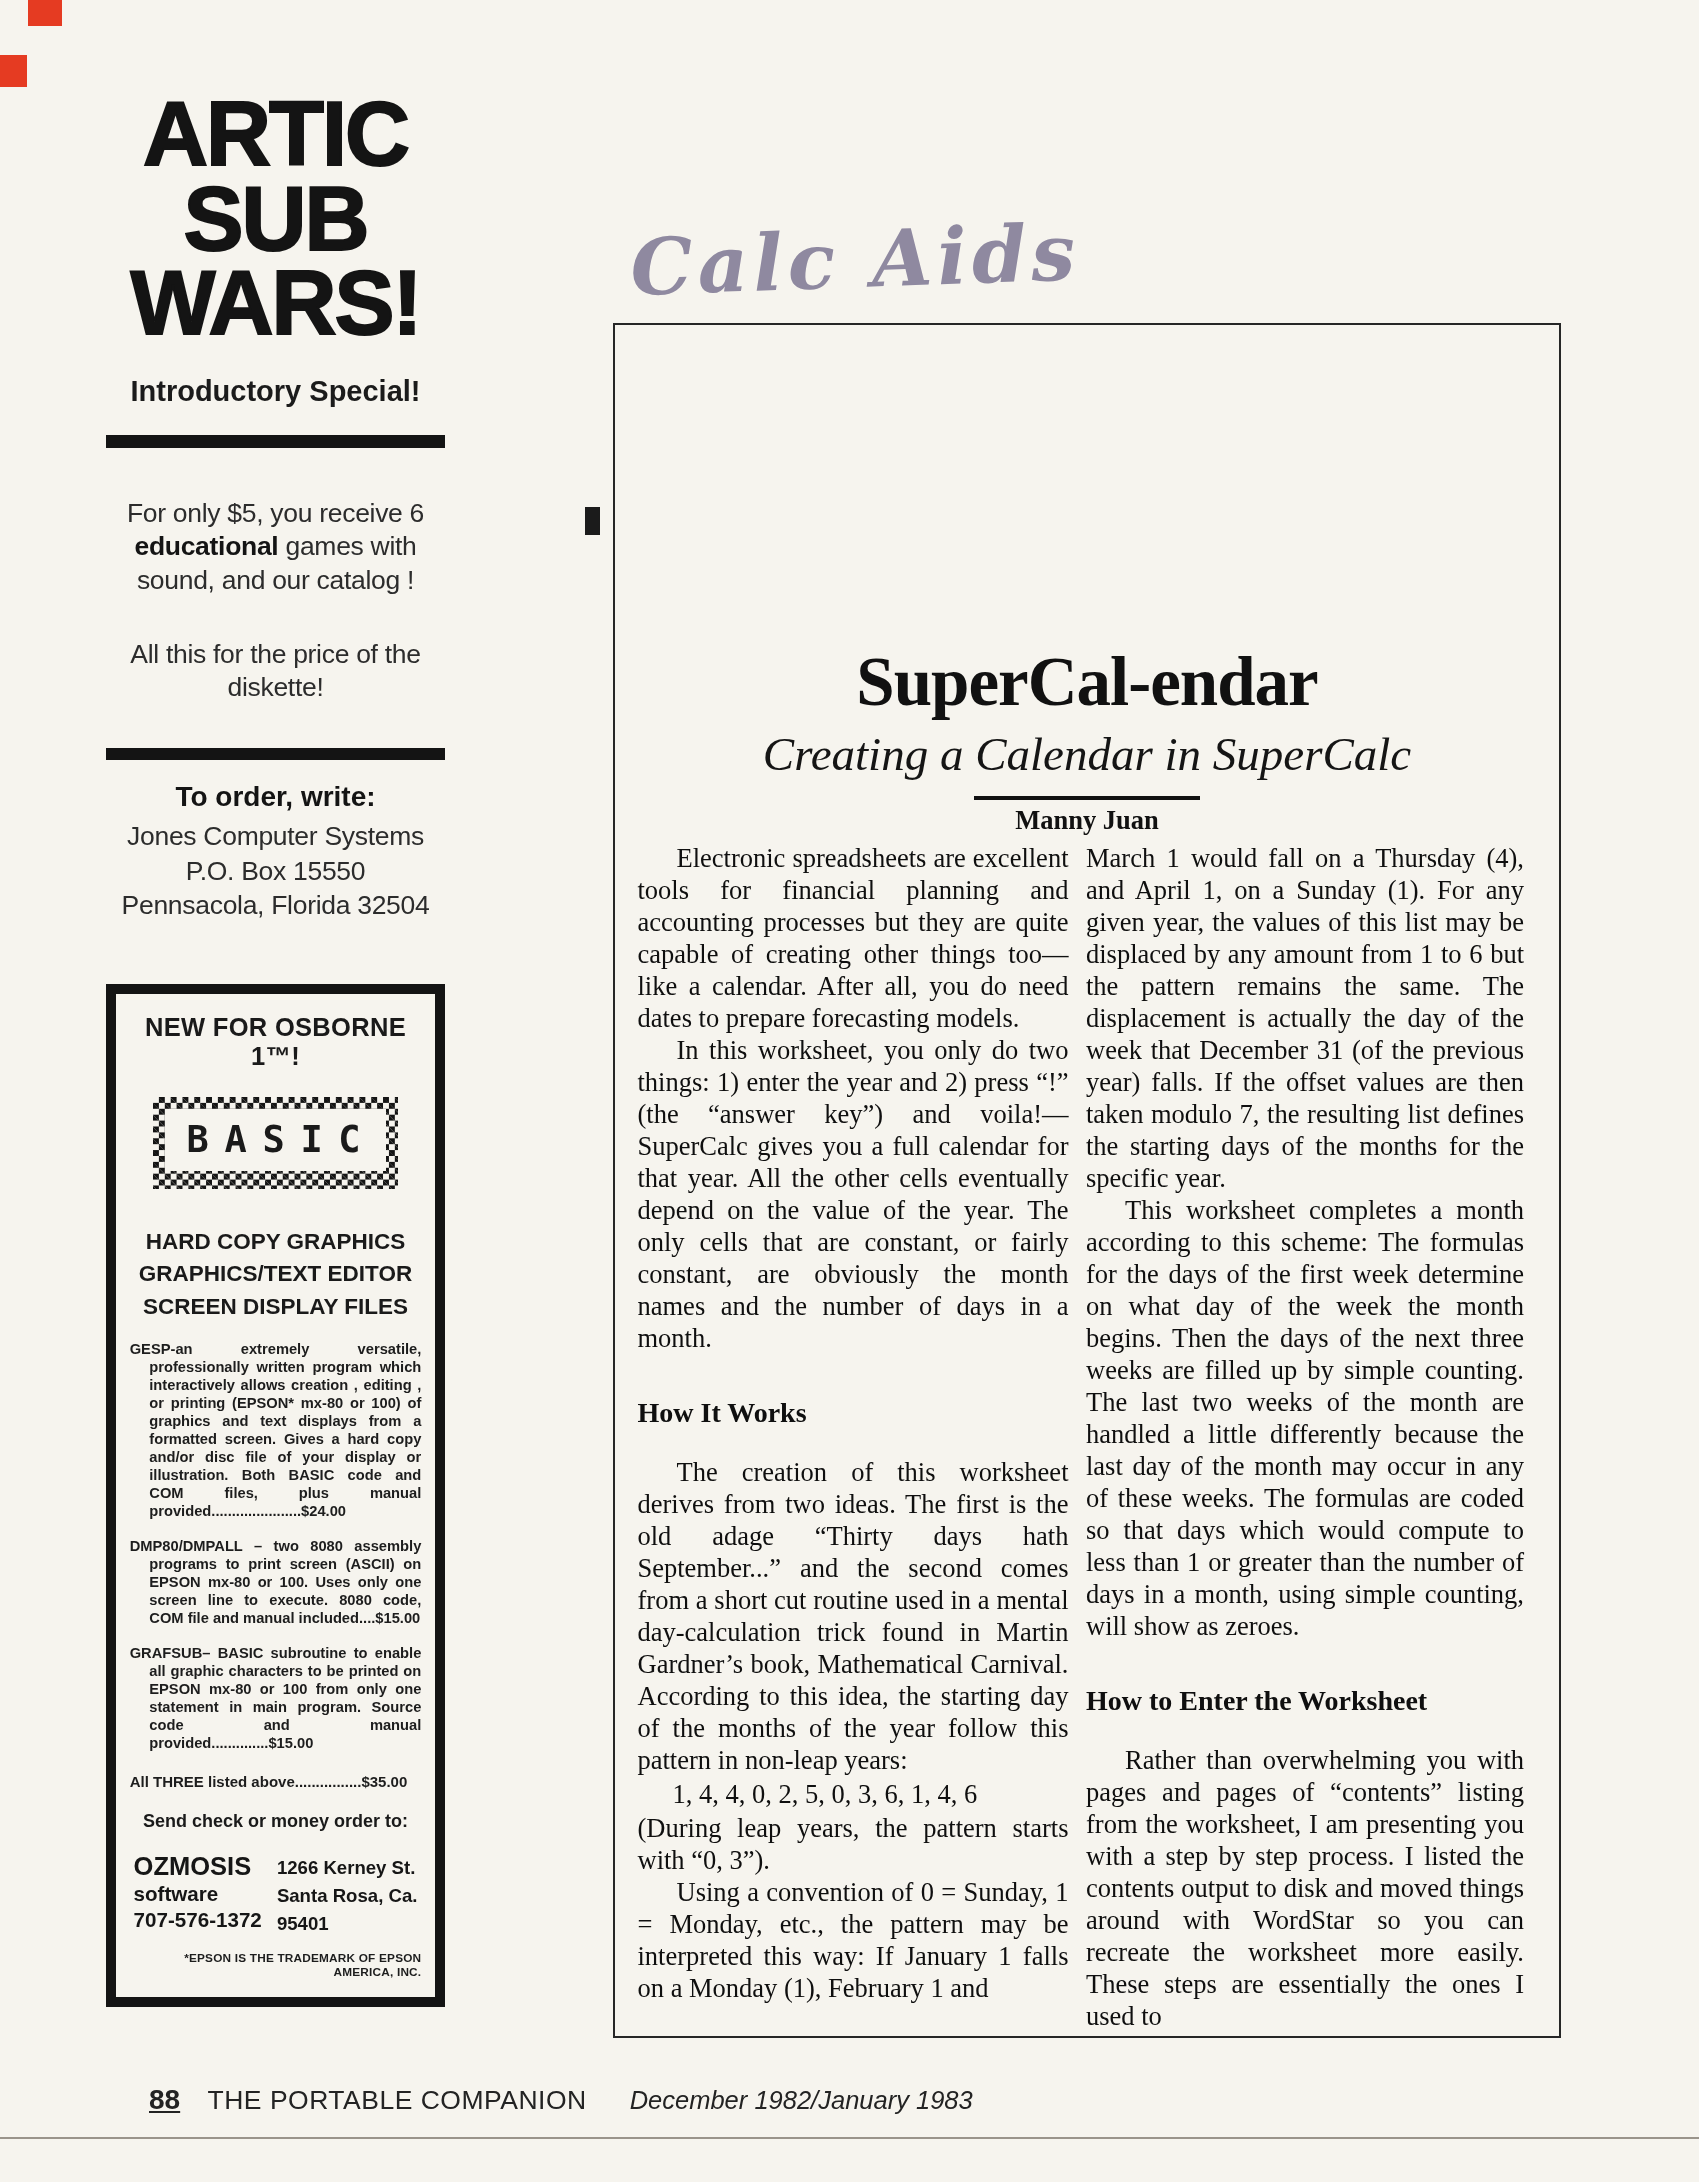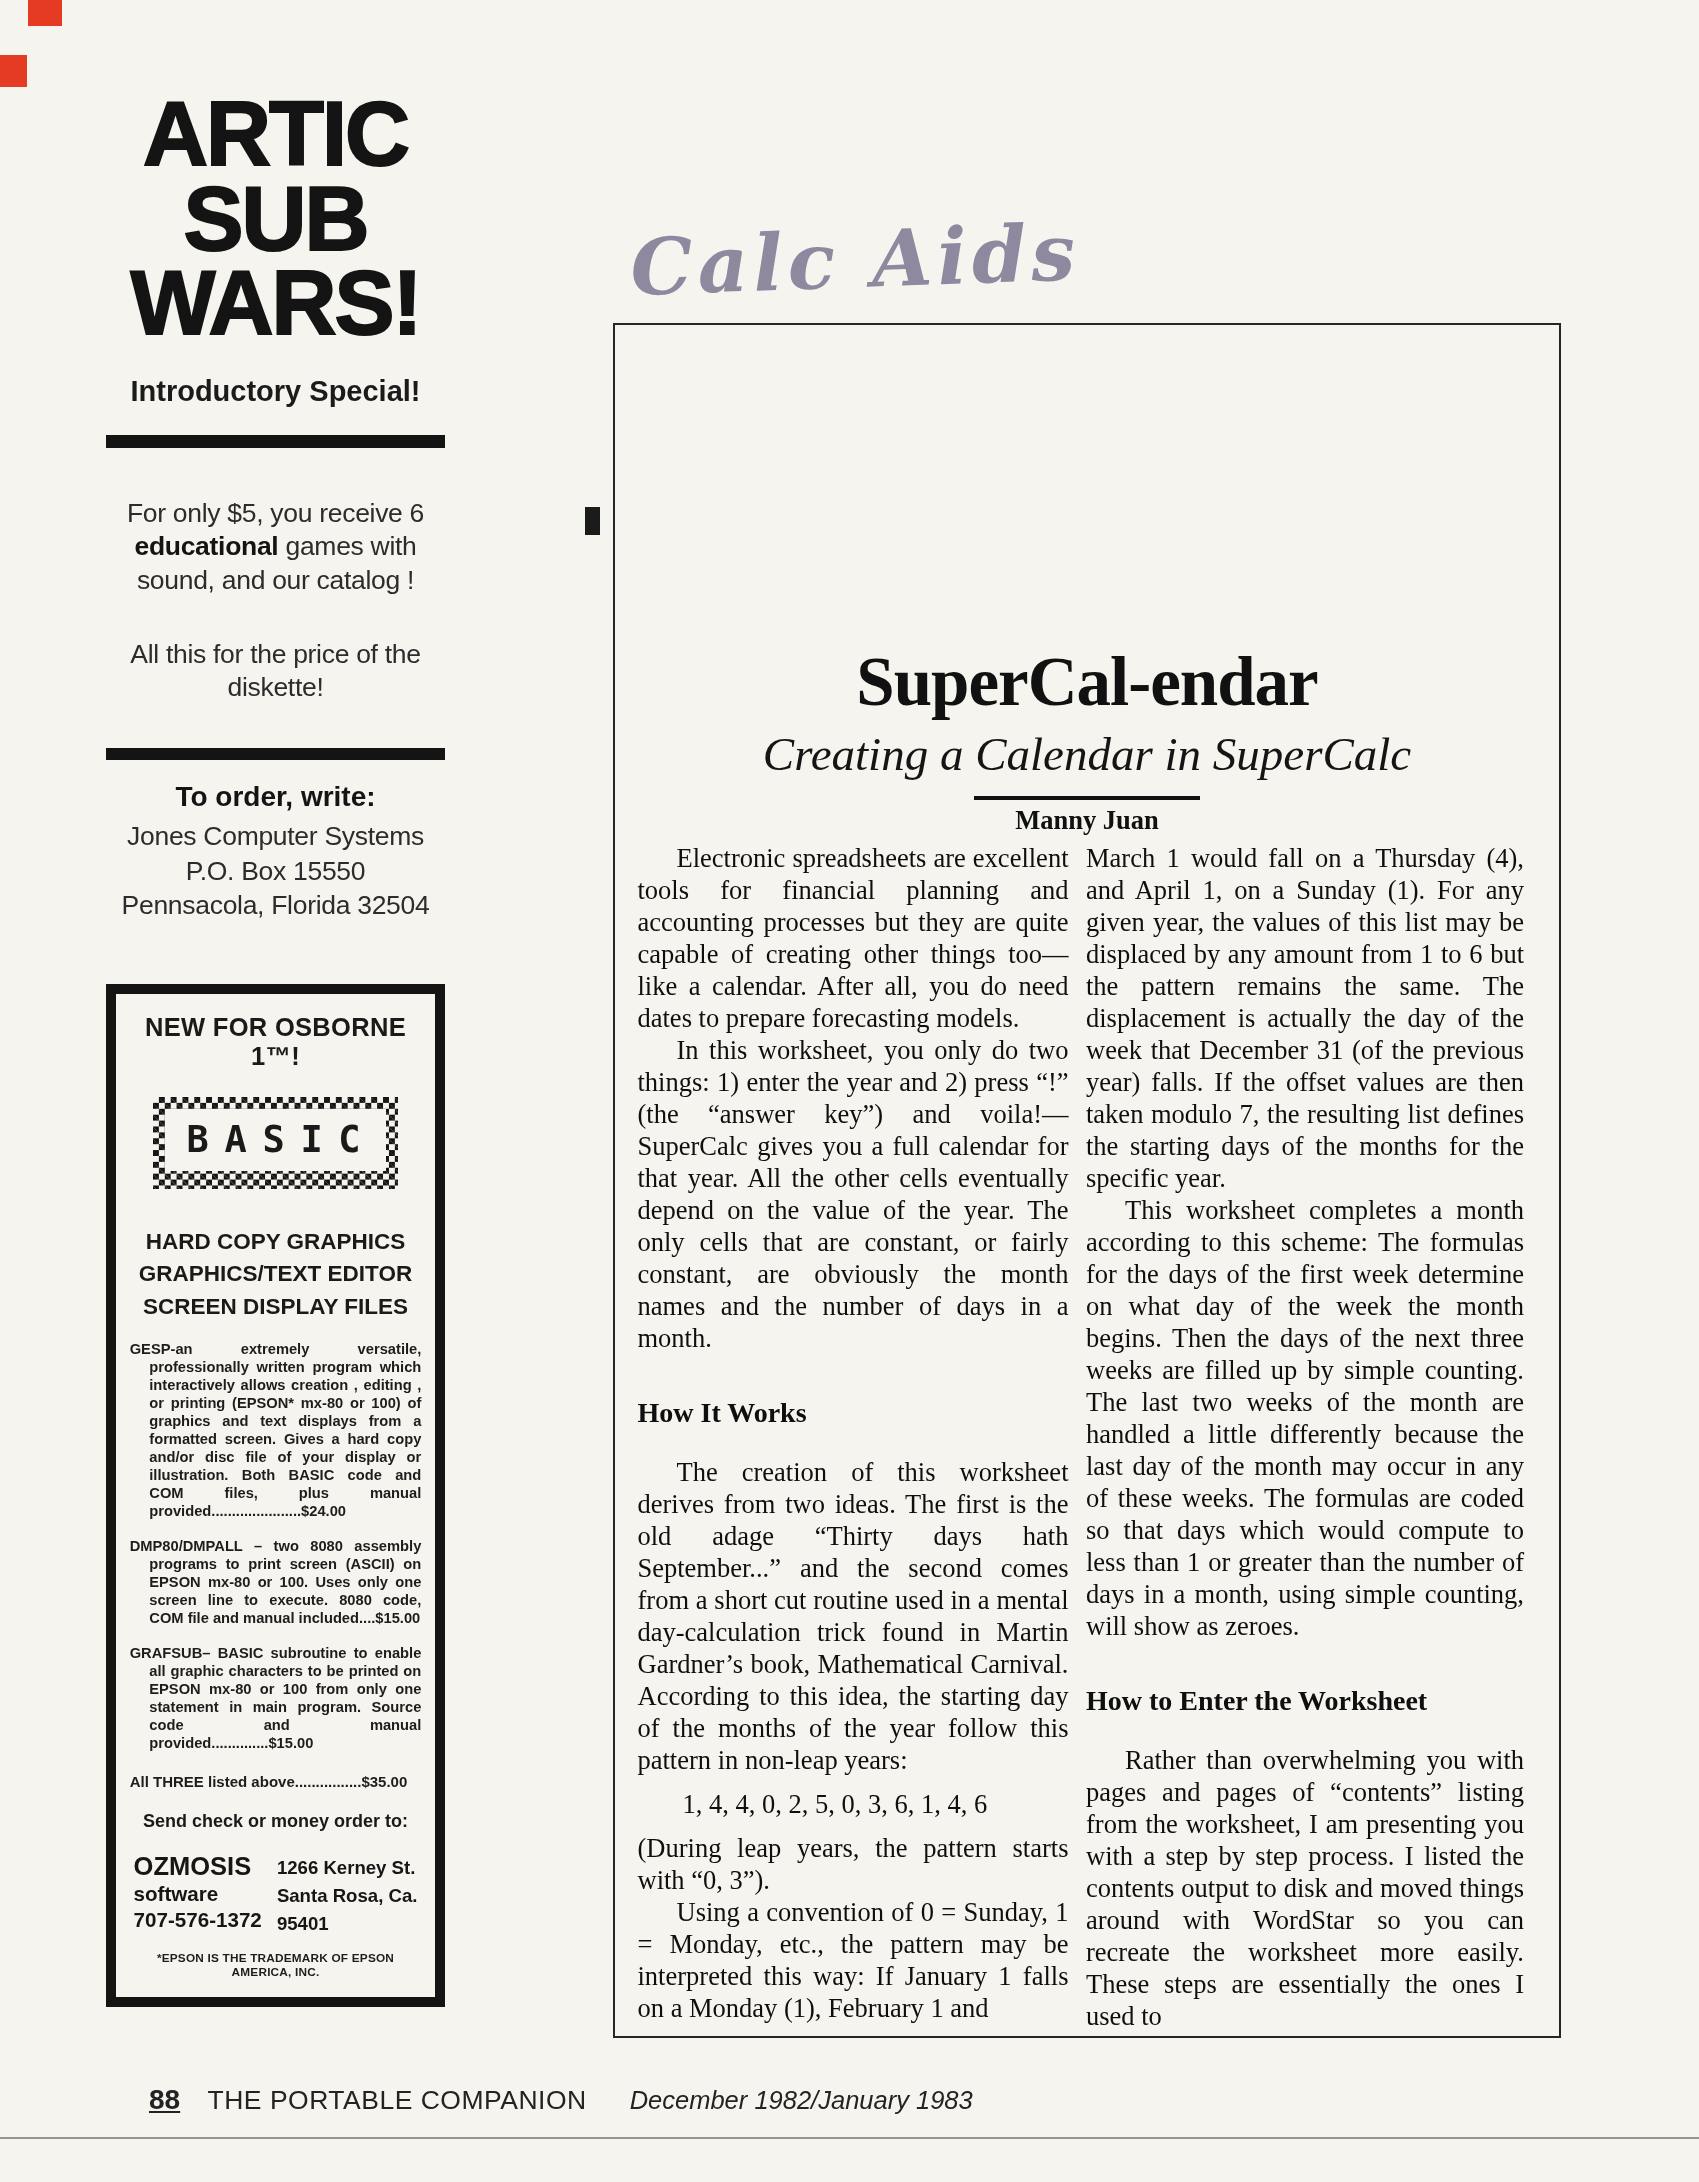--- a/index.html
+++ b/index.html
@@ -47,21 +47,21 @@
   .gesp-features{margin-top:37px;}
   .gesp-feature{font-size:22.5px;font-weight:bold;line-height:1.45;color:#1a1a1a;}
   .gesp-item{margin-top:17.6px;text-align:justify;font-weight:bold;font-size:14.7px;line-height:1.22;
     padding-left:19.6px;text-indent:-19.6px;color:#1d1d1d;}
   .gesp-allthree{margin-top:19.6px;text-align:left;font-weight:bold;font-size:15px;color:#1d1d1d;}
   .gesp-send{margin-top:21.6px;font-size:18px;font-weight:bold;color:#1a1a1a;}
   .gesp-company{margin-top:19.6px;display:flex;justify-content:space-between;text-align:left;padding:0 3.9px;}
   .gesp-co-name{font-size:25.5px;font-weight:bold;line-height:1.15;}
   .gesp-co-line{font-size:20.6px;font-weight:bold;line-height:1.25;}
   .gesp-co-right{font-size:18.6px;font-weight:bold;line-height:1.35;margin-top:2.9px;}
-  .gesp-footnote{margin-top:15.7px;font-size:11.8px;font-weight:bold;text-align:center;
+  .gesp-footnote{margin-top:15.7px;font-size:11.8px;font-weight:bold;text-align:right;
     letter-spacing:0.2px;color:#1d1d1d;}
 
   
   .calc-script{position:absolute;left:629px;top:222px;
     font-family:"DejaVu Serif",serif;font-style:italic;font-weight:bold;
     font-size:78px;letter-spacing:4.9px;color:#8f89a0;transform:rotate(-2deg);
     transform-origin:left top;white-space:nowrap;}
   .article-box{position:absolute;left:613px;top:323px;width:944px;height:1711px;
     border:2.9px solid #262626;font-family:"Liberation Serif",serif;}
   .article-head{position:absolute;left:0;right:0;top:323px;text-align:center;}
@@ -70,21 +70,21 @@
   .byline-wrap{margin-top:15.7px;}
   .byline{display:inline-block;border-top:4.9px solid #111;padding:4.9px 41px 0;
     font-size:26.5px;font-weight:bold;color:#111;}
   .acol{position:absolute;top:517px;width:431px;font-size:26.5px;line-height:32px;
     text-align:justify;color:#0f0f0f;}
   .acol1{left:22.5px;}
   .acol2{left:471px;width:438px;}
   .ap{margin:0;}
   .ind{text-indent:39px;}
   .ah{font-size:28px;font-weight:bold;margin:43px 0 27.4px;text-align:left;}
-  .apattern{margin:12px;padding-left:33px;text-align:left;}
+  .apattern{margin:2px;padding-left:33px;text-align:left;}
 
   
   .page-footer{position:absolute;left:149px;top:2084px;display:flex;align-items:baseline;
     font-family:"Liberation Sans",sans-serif;color:#232323;}
   .footer-num{font-size:28px;font-weight:bold;text-decoration:underline;}
   .footer-mag{font-size:26.5px;letter-spacing:0.5px;margin-left:27.4px;}
   .footer-issue{font-size:25.5px;font-style:italic;margin-left:43px;}
 </style>
 </head>
 <body>

